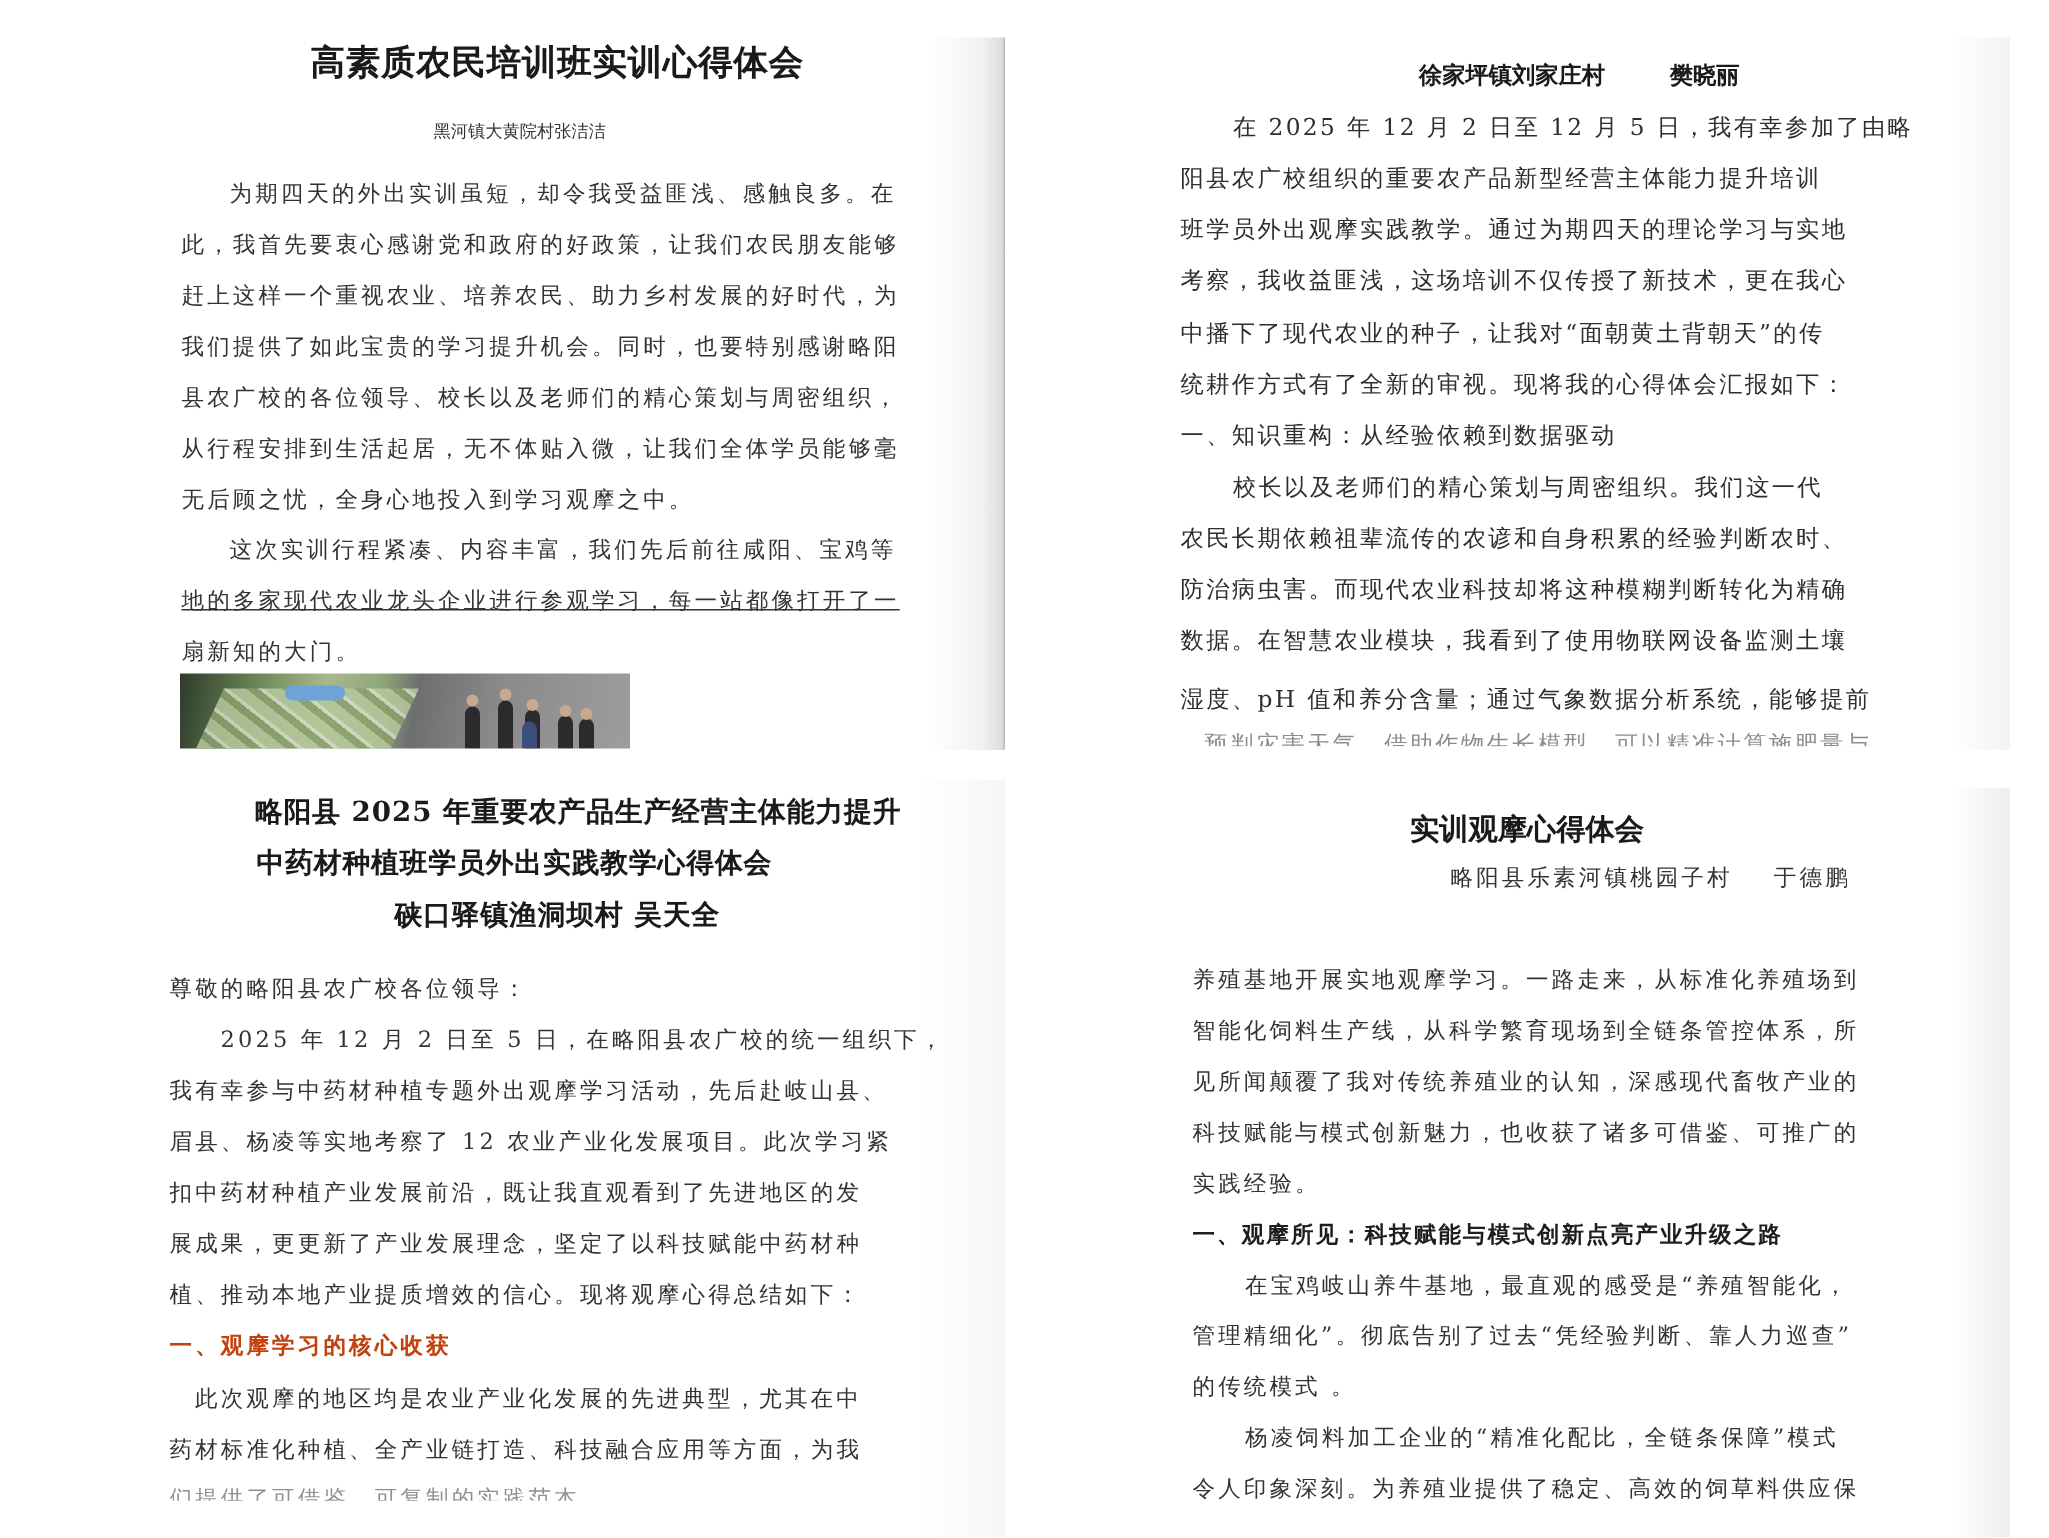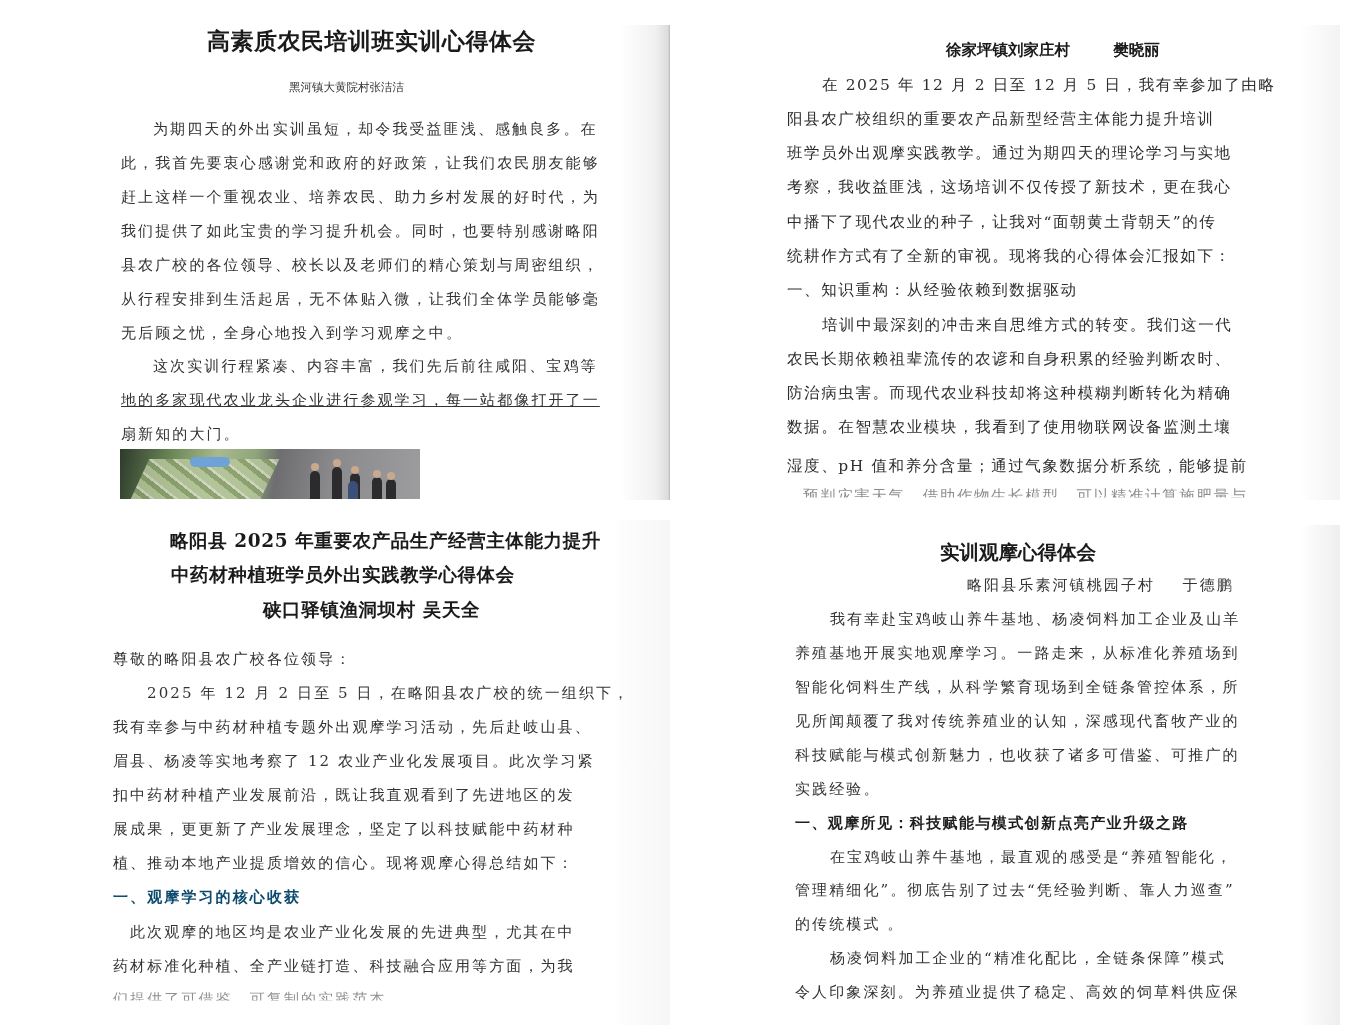--- a/index.html
+++ b/index.html
@@ -85,51 +85,50 @@
 <div class="page p2">
   <div class="p2-edge"></div>
   <div class="text title-serif" style="left:276px; top:40px; font-size:15.5px; white-space:pre;">徐家坪镇刘家庄村        樊晓丽</div>
   <div class="text body-line-r" style="left:152px; top:75px;">在 2025 年 12 月 2 日至 12 月 5 日，我有幸参加了由略</div>
   <div class="text body-line-r" style="left:117px; top:109px;">阳县农广校组织的重要农产品新型经营主体能力提升培训</div>
   <div class="text body-line-r" style="left:117px; top:143px;">班学员外出观摩实践教学。通过为期四天的理论学习与实地</div>
   <div class="text body-line-r" style="left:117px; top:177px;">考察，我收益匪浅，这场培训不仅传授了新技术，更在我心</div>
   <div class="text body-line-r" style="left:117px; top:212px;">中播下了现代农业的种子，让我对“面朝黄土背朝天”的传</div>
   <div class="text body-line-r" style="left:117px; top:246px;">统耕作方式有了全新的审视。现将我的心得体会汇报如下：</div>
   <div class="text body-line-r" style="left:117px; top:280px;">一、知识重构：从经验依赖到数据驱动</div>
-  <div class="text body-line-r" style="left:152px; top:315px;">培训中最深刻的冲击来自思维方式的转变。我们这一代</div>
+  <div class="text body-line-r" style="left:152px; top:315px;">校长以及老师们的精心策划与周密组织。我们这一代</div>
   <div class="text body-line-r" style="left:117px; top:349px;">农民长期依赖祖辈流传的农谚和自身积累的经验判断农时、</div>
   <div class="text body-line-r" style="left:117px; top:383px;">防治病虫害。而现代农业科技却将这种模糊判断转化为精确</div>
   <div class="text body-line-r" style="left:117px; top:417px;">数据。在智慧农业模块，我看到了使用物联网设备监测土壤</div>
   <div class="text body-line-r" style="left:117px; top:456px;">湿度、pH 值和养分含量；通过气象数据分析系统，能够提前</div>
   <div class="text body-line-r faded" style="left:117px; top:486px;margin-left:16px;">预判灾害天气，借助作物生长模型，可以精准计算施肥量与</div>
 </div>
 
 <div class="page p3">
   <div class="p3-edge"></div>
   <div class="text title-serif" style="left:131px; top:8px; font-size:18.5px; letter-spacing:0.6px;padding-left:39px;">略阳县 2025 年重要农产品生产经营主体能力提升</div>
   <div class="text title-serif" style="left:171px; top:42px; font-size:18.5px; letter-spacing:0.6px;">中药材种植班学员外出实践教学心得体会</div>
   <div class="text title-serif" style="left:263px; top:77px; font-size:18.5px; letter-spacing:0.6px;">硖口驿镇渔洞坝村 吴天全</div>
   <div class="text body-line" style="left:113px; top:130px;">尊敬的略阳县农广校各位领导：</div>
   <div class="text body-line" style="left:147px; top:164px;">2025 年 12 月 2 日至 5 日，在略阳县农广校的统一组织下，</div>
   <div class="text body-line" style="left:113px; top:198px;">我有幸参与中药材种植专题外出观摩学习活动，先后赴岐山县、</div>
   <div class="text body-line" style="left:113px; top:232px;">眉县、杨凌等实地考察了 12 农业产业化发展项目。此次学习紧</div>
   <div class="text body-line" style="left:113px; top:266px;">扣中药材种植产业发展前沿，既让我直观看到了先进地区的发</div>
   <div class="text body-line" style="left:113px; top:300px;">展成果，更更新了产业发展理念，坚定了以科技赋能中药材种</div>
   <div class="text body-line" style="left:113px; top:334px;">植、推动本地产业提质增效的信心。现将观摩心得总结如下：</div>
-  <div class="text body-line" style="left:113px; top:368px; font-weight:bold; color:#0c4a6e;">一、观摩学习的核心收获</div>
+  <div class="text body-line" style="left:113px; top:368px; font-weight:bold; color:#c2410c;">一、观摩学习的核心收获</div>
   <div class="text body-line" style="left:130px; top:403px;">此次观摩的地区均是农业产业化发展的先进典型，尤其在中</div>
   <div class="text body-line" style="left:113px; top:437px;">药材标准化种植、全产业链打造、科技融合应用等方面，为我</div>
   <div class="text body-line faded" style="left:113px; top:470px;">们提供了可借鉴、可复制的实践范本。</div>
 </div>
 
 <div class="page p4">
   <div class="p4-edge"></div>
   <div class="text title-serif" style="left:270px; top:14px; font-size:19.5px;">实训观摩心得体会</div>
   <div class="text body-line" style="left:297px; top:51px; white-space:pre;">略阳县乐素河镇桃园子村    于德鹏</div>
-  <div class="text body-line" style="left:160px; top:85px;">我有幸赴宝鸡岐山养牛基地、杨凌饲料加工企业及山羊</div>
   <div class="text body-line" style="left:125px; top:119px;">养殖基地开展实地观摩学习。一路走来，从标准化养殖场到</div>
   <div class="text body-line" style="left:125px; top:153px;">智能化饲料生产线，从科学繁育现场到全链条管控体系，所</div>
   <div class="text body-line" style="left:125px; top:187px;">见所闻颠覆了我对传统养殖业的认知，深感现代畜牧产业的</div>
   <div class="text body-line" style="left:125px; top:221px;">科技赋能与模式创新魅力，也收获了诸多可借鉴、可推广的</div>
   <div class="text body-line" style="left:125px; top:255px;">实践经验。</div>
   <div class="text body-line" style="left:125px; top:289px; font-weight:bold; color:#1e1e1e; letter-spacing:1.4px;">一、观摩所见：科技赋能与模式创新点亮产业升级之路</div>
   <div class="text body-line" style="left:160px; top:323px;">在宝鸡岐山养牛基地，最直观的感受是“养殖智能化，</div>
   <div class="text body-line" style="left:125px; top:356px;">管理精细化”。彻底告别了过去“凭经验判断、靠人力巡查”</div>
   <div class="text body-line" style="left:125px; top:390px;">的传统模式 。</div>
   <div class="text body-line" style="left:160px; top:424px;">杨凌饲料加工企业的“精准化配比，全链条保障”模式</div>

